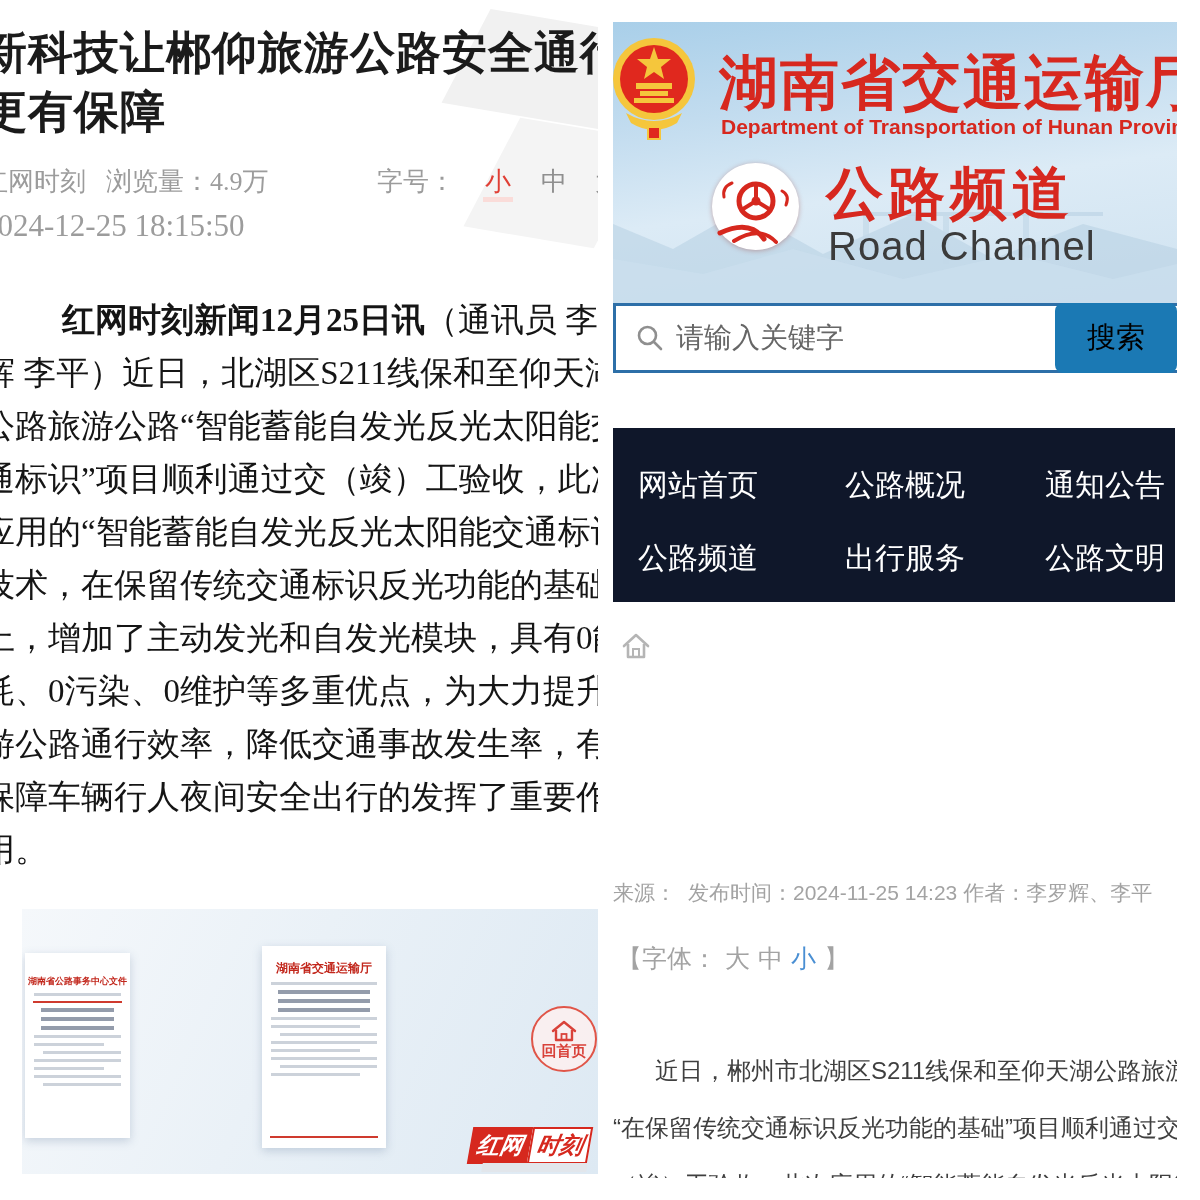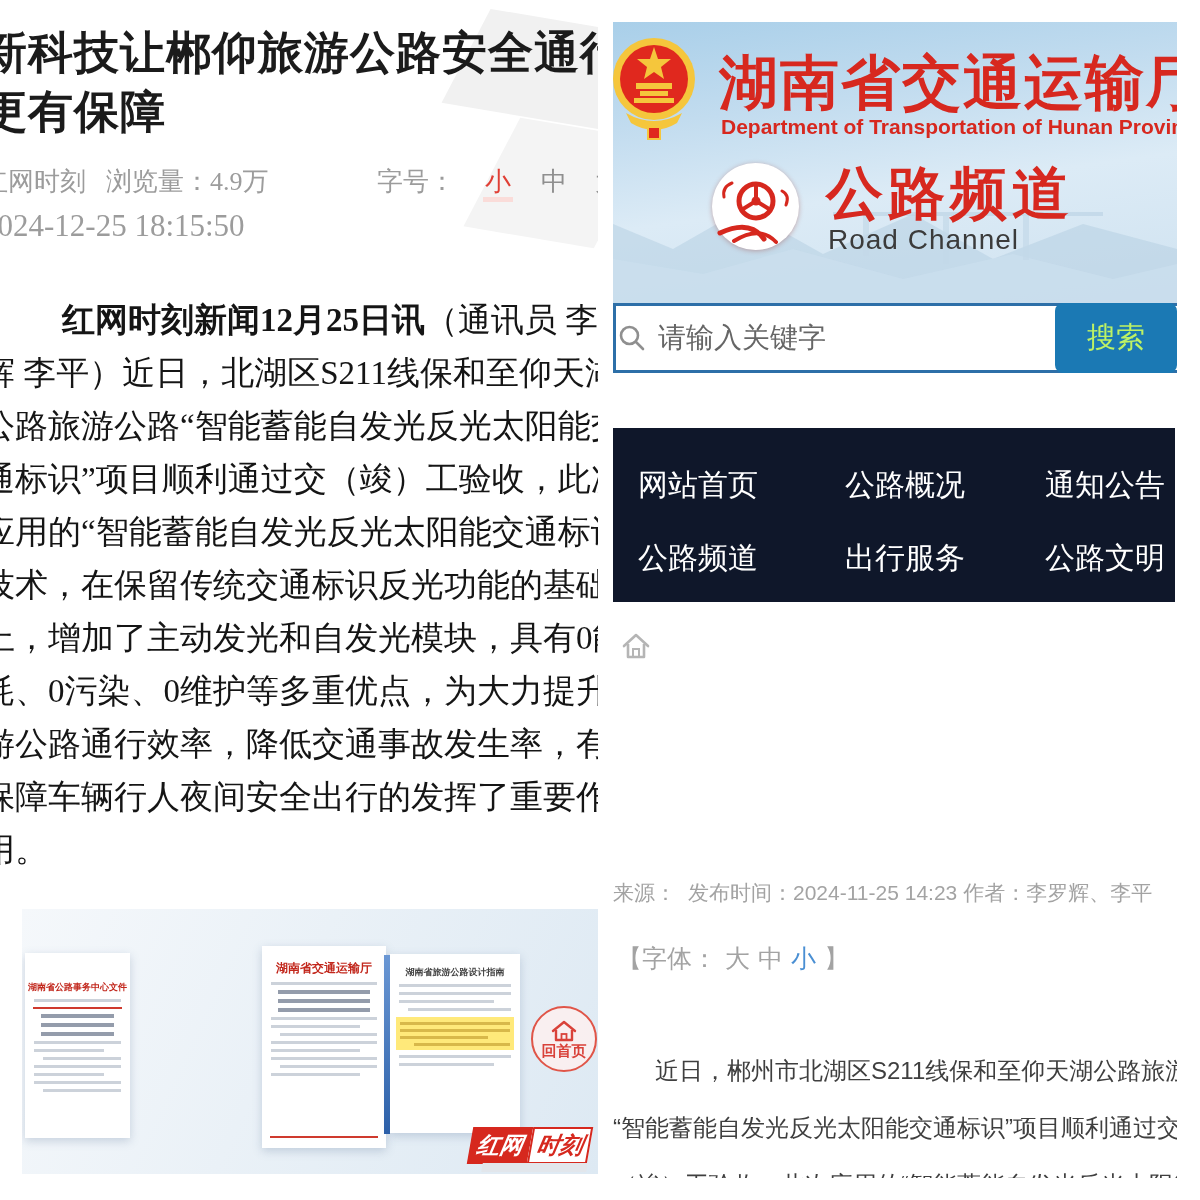--- a/index.html
+++ b/index.html
@@ -75,28 +75,28 @@
   .banner svg.mountains { position:absolute; left:0; bottom:0; }
   .emblem { position:absolute; left:-2px; top:5px; }
   .dept-title { position:absolute; left:106px; top:22px; font-size:59px; font-weight:bold; color:#d7281f;
                 letter-spacing:2px; white-space:nowrap; }
   .dept-en { position:absolute; left:108px; top:93px; font-size:21px; font-weight:bold; color:#d7281f;
              white-space:nowrap; }
   .road-logo { position:absolute; left:99px; top:141px; width:87px; height:87px; background:#fff; border-radius:50%;
                box-shadow:0 1px 5px rgba(150,40,30,.35); }
   .channel-title { position:absolute; left:213px; top:134px; font-size:57px; font-weight:bold; color:#d7281f;
                    letter-spacing:5px; white-space:nowrap; }
-  .channel-en { position:absolute; left:215px; top:202px; font-size:28px; color:#3b3b3b; letter-spacing:1px;
+  .channel-en { position:absolute; left:215px; top:202px; font-size:40px; color:#3b3b3b; letter-spacing:1px;
                 white-space:nowrap; }
 
   .search-row { position:absolute; left:0; top:303px; width:564px; height:70px; background:#fff;
                 border:3px solid #2d6fa8; border-right:none; }
-  .search-inner { display:flex; align-items:center; height:100%; padding-left:2px; }
+  .search-inner { display:flex; align-items:center; height:100%; padding-left:20px; }
   .search-ph { margin-left:12px; font-size:28px; color:#666; }
-  .search-btn { position:absolute; right:0; top:-3px; width:122px; height:70px; background:#1b79b4; color:#bef264;
+  .search-btn { position:absolute; right:0; top:-3px; width:122px; height:70px; background:#1b79b4; color:#000000;
                 font-size:29px; border:none; border-radius:8px; cursor:pointer; }
 
   .nav { position:absolute; left:0; top:428px; width:562px; height:174px; background:#0f172a; }
   .nav-item { position:absolute; color:#fff; font-size:30px; white-space:nowrap; cursor:pointer; }
 
   .breadcrumb { position:absolute; left:7px; top:630px; display:flex; align-items:center; color:#b3b3b3;
                 font-size:28px; }
   .breadcrumb svg { margin-right:14px; }
 
   .a-title { position:absolute; left:0; top:718px; width:564px; text-align:center; font-size:37px; font-weight:bold;
@@ -146,21 +146,21 @@
         <div class="bline">技术，在保留传统交通标识反光功能的基础</div>
         <div class="bline">上，增加了主动发光和自发光模块，具有0能</div>
         <div class="bline">耗、0污染、0维护等多重优点，为大力提升旅</div>
         <div class="bline">游公路通行效率，降低交通事故发生率，有效</div>
         <div class="bline">保障车辆行人夜间安全出行的发挥了重要作</div>
         <div class="bline">用。</div>
       </div>
 
       <div class="news-image">
         <div class="doc" style="left:3px;top:44px;width:105px;height:185px;">
-          <div class="doc-title t-red" style="font-size:9px;margin-top:28px;">湖南省公路事务中心文件</div>
+          <div class="doc-title t-red" style="font-size:9px;margin-top:22px;">湖南省公路事务中心文件</div>
           <i></i>
             <div class="doc-hr"></div>
             <b></b>
             <b></b>
             <b></b>
           <i></i>
             <i></i>
             <i></i>
             <i></i>
             <i></i>
@@ -175,36 +175,20 @@
             <b></b>
           <i></i>
             <i></i>
             <i></i>
             <i></i>
             <i></i>
             <i></i>
             <i></i>
             <i></i>
           <div class="doc-hr bottom"></div>
-        </div>
-        <div class="doc" style="left:368px;top:45px;width:130px;height:179px;">
-          <div class="doc-spine"></div>
-          <div class="doc-title t-dark" style="font-size:9px;margin-top:12px;">湖南省旅游公路设计指南</div>
-          <i></i>
-            <i></i>
-            <i></i>
-            <i></i>
-          <div class="highlight">
-              <i></i>
-              <i></i>
-              <i></i>
-              <i></i>
-            </div>
-          <i></i>
-            <i></i>
         </div>
 
         <div class="home-btn">
           <svg width="26" height="24" viewBox="0 0 26 24">
             <path d="M2 12 L13 3 L24 12" fill="none" stroke="#d9423a" stroke-width="2.4" stroke-linecap="round" stroke-linejoin="round"></path>
             <path d="M5 11 V21 H21 V11" fill="none" stroke="#d9423a" stroke-width="2.4" stroke-linejoin="round"></path>
             <rect x="10.5" y="15" width="5" height="6" fill="none" stroke="#d9423a" stroke-width="1.8"></rect>
           </svg>
           <span class="hb-label">回首页</span>
         </div>
@@ -293,17 +277,17 @@
     <div class="a-meta">
       <span>来源：</span><span class="gap1">发布时间：</span><span>2024-11-25 14:23</span><span class="gap2">作者：</span><span>李罗辉、李平</span>
     </div>
 
     <div class="font-row">
       <span>【字体：</span><span>大</span><span>中</span><span class="fr-small">小</span><span>】</span>
     </div>
 
     <div class="a-body">
       <div class="bline indent">近日，郴州市北湖区S211线保和至仰天湖公路旅游公路</div>
-      <div class="bline">“智能蓄能自发光反光太阳能交通标识”项目顺利通过交</div>
+      <div class="bline">“在保留传统交通标识反光功能的基础”项目顺利通过交</div>
       <div class="bline">（竣）工验收，此次应用的“智能蓄能自发光反光太阳能</div>
     </div>
   </section>
 </div>
 
 </body></html>

